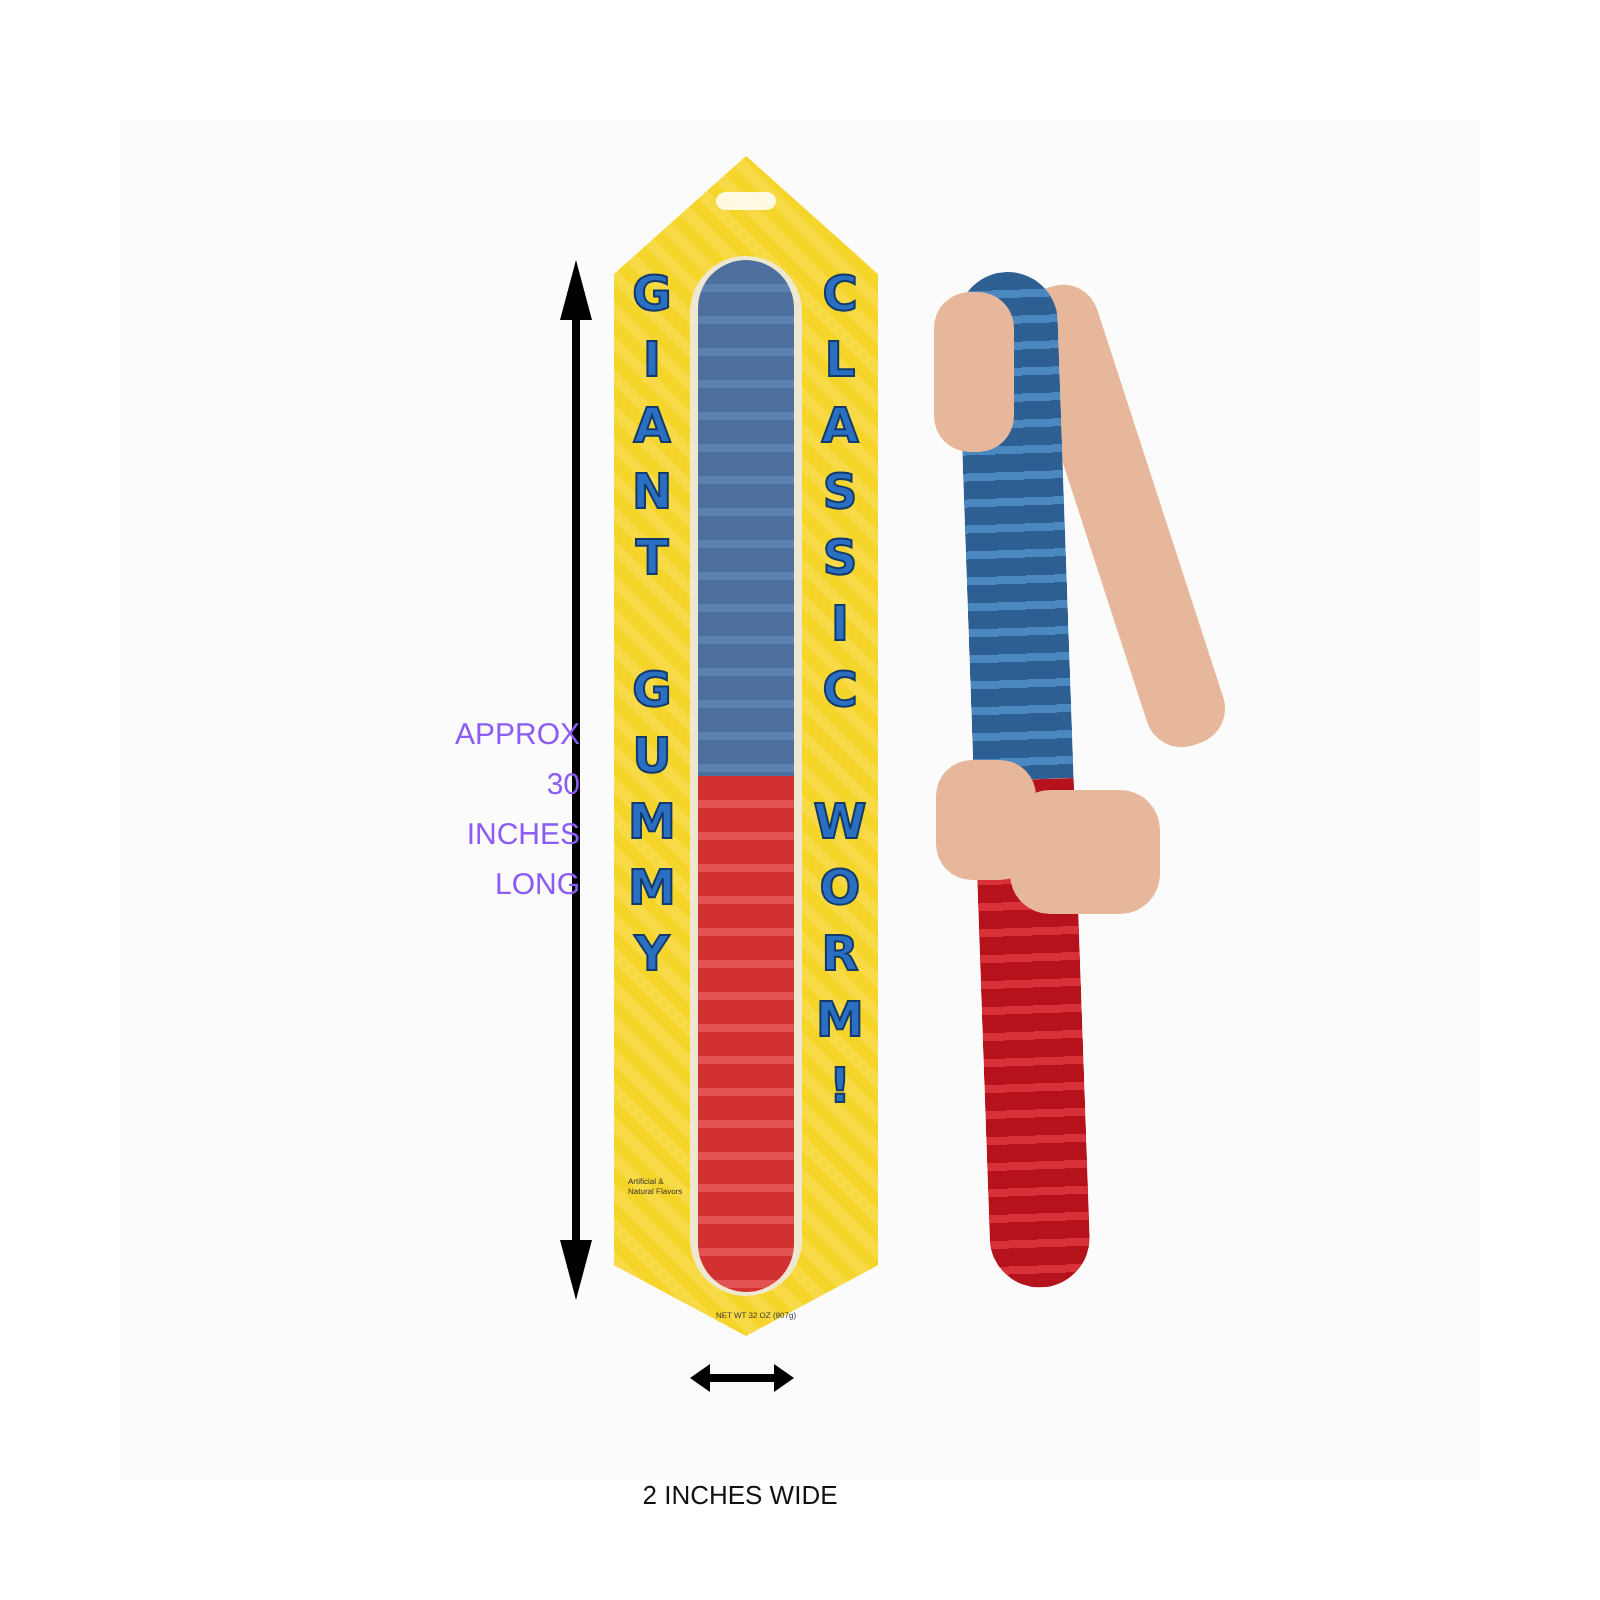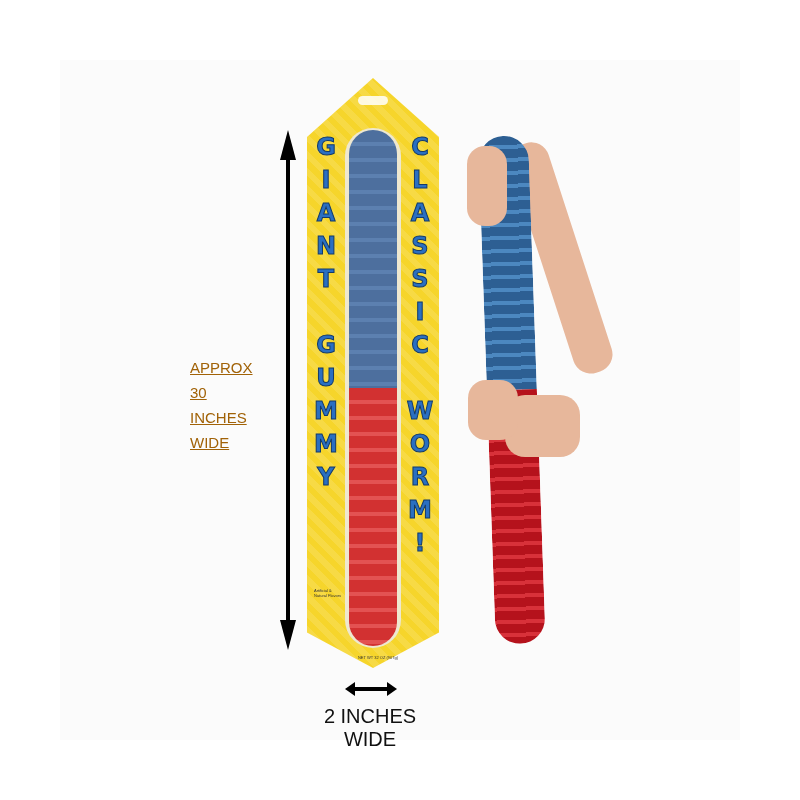--- a/index.html
+++ b/index.html
@@ -2,26 +2,26 @@
 <html><head>
 <meta charset="utf-8">
 <style>
   html,body{margin:0;padding:0;}
   body{width:800px;height:800px;background:#ffffff;position:relative;overflow:hidden;font-family:"Liberation Sans",sans-serif;}
   .bg{position:absolute;left:60px;top:60px;width:680px;height:680px;background:#fbfbfb;}
   .arrow-v{position:absolute;left:286px;top:130px;width:4px;height:520px;}
   .arrow-v .shaft{position:absolute;left:0;top:20px;width:4px;height:480px;background:#000;}
   .arrow-v .head-top{position:absolute;left:-6px;top:0;width:0;height:0;border-left:8px solid transparent;border-right:8px solid transparent;border-bottom:30px solid #000;}
   .arrow-v .head-bot{position:absolute;left:-6px;bottom:0;width:0;height:0;border-left:8px solid transparent;border-right:8px solid transparent;border-top:30px solid #000;}
-  .len-label{position:absolute;left:190px;top:355px;width:100px;text-align:left;font-size:15px;line-height:25px;color:#a16207;text-decoration:underline;}
+  .len-label{position:absolute;left:190px;top:355px;width:100px;text-align:right;font-size:15px;line-height:25px;color:#8b5cf6;}
   .arrow-h{position:absolute;left:345px;top:685px;width:52px;height:8px;}
   .arrow-h .shaft{position:absolute;left:8px;top:2px;width:36px;height:4px;background:#000;}
   .arrow-h .hl{position:absolute;left:0;top:-3px;border-top:7px solid transparent;border-bottom:7px solid transparent;border-right:10px solid #000;}
   .arrow-h .hr{position:absolute;right:0;top:-3px;border-top:7px solid transparent;border-bottom:7px solid transparent;border-left:10px solid #000;}
-  .wide-label{position:absolute;left:300px;top:705px;width:140px;text-align:center;font-size:20px;color:#111;}
+  .wide-label{position:absolute;left:300px;top:740px;width:140px;text-align:center;font-size:13px;color:#111;}
   .card{position:absolute;left:307px;top:78px;width:132px;height:590px;background:#f6d52b;
         clip-path:polygon(50% 0,100% 10%,100% 94%,50% 100%,0 94%,0 10%);
         background-image:repeating-linear-gradient(45deg,rgba(255,255,255,0.12) 0 6px,rgba(0,0,0,0) 6px 12px);}
   .hang{position:absolute;left:358px;top:96px;width:30px;height:9px;border-radius:6px;background:#fff;opacity:.85;}
   .window{position:absolute;left:345px;top:128px;width:56px;height:520px;border-radius:28px;background:#eee8d0;}
   .worm-pack{position:absolute;left:349px;top:130px;width:48px;height:516px;border-radius:24px;overflow:hidden;}
   .worm-pack .blue{height:50%;background:repeating-linear-gradient(180deg,#4d6f9e 0 12px,#5c80b0 12px 16px);}
   .worm-pack .red{height:50%;background:repeating-linear-gradient(180deg,#d23131 0 12px,#e35252 12px 16px);}
   .letters{position:absolute;width:30px;text-align:center;font-family:"DejaVu Sans",sans-serif;font-weight:bold;font-size:24px;color:#2a6fc1;-webkit-text-stroke:1px #123a6b;}
   .letters span{display:block;height:33px;}
@@ -40,21 +40,21 @@
 
 <div class="arrow-v">
   <div class="head-top"></div>
   <div class="shaft"></div>
   <div class="head-bot"></div>
 </div>
 <div class="len-label">
   <div>APPROX</div>
   <div>30</div>
   <div>INCHES</div>
-  <div>WIDE</div>
+  <div>LONG</div>
 </div>
 
 <div class="card"></div>
 <div class="hang"></div>
 <div class="window"></div>
 <div class="worm-pack">
   <div class="blue"></div>
   <div class="red"></div>
 </div>
 

